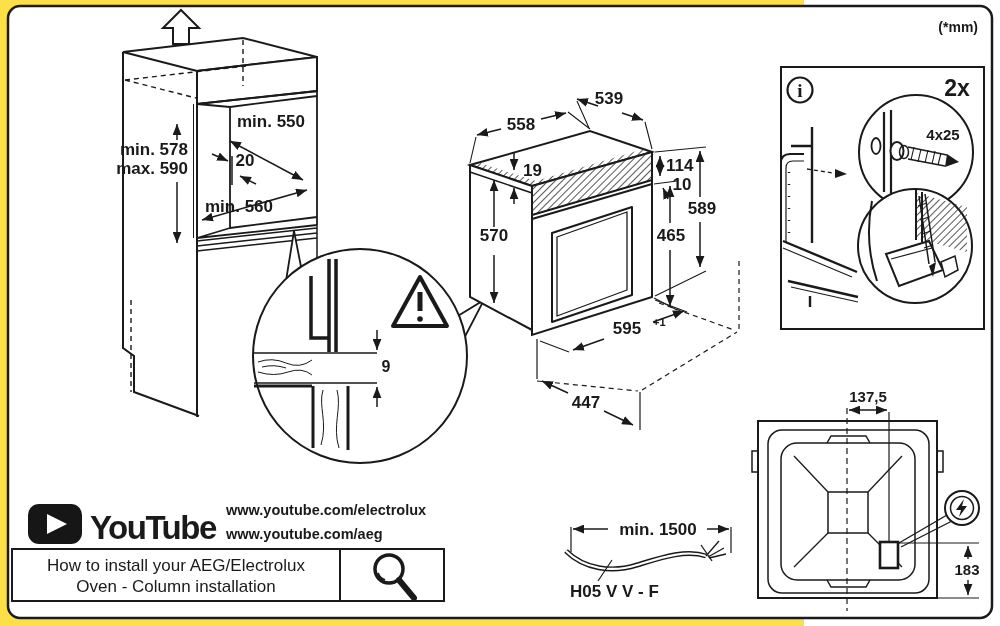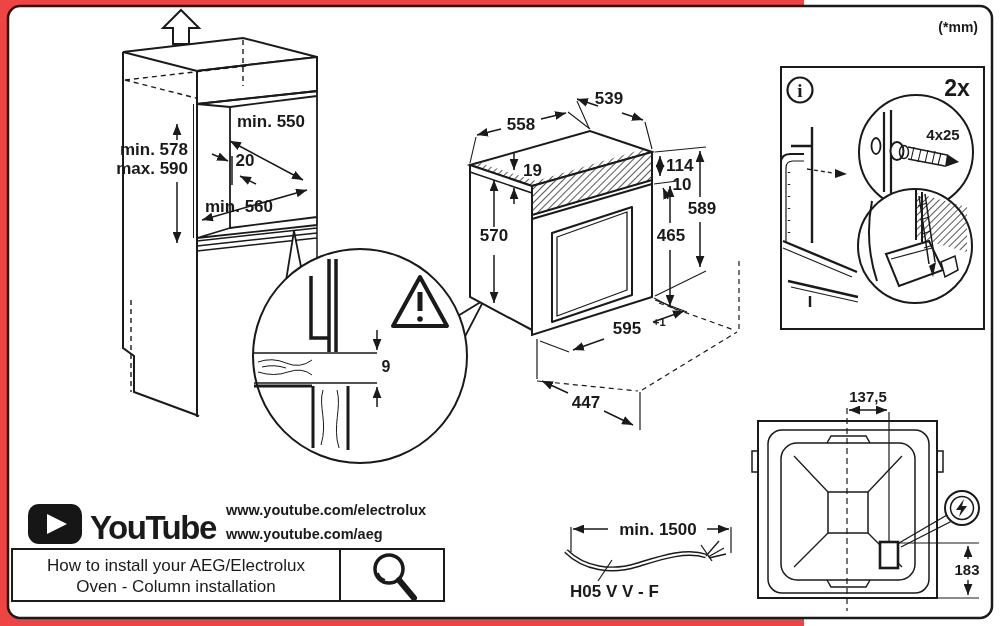--- a/index.html
+++ b/index.html
@@ -1,16 +1,16 @@
 <!DOCTYPE html>
 <html><head>
 <meta charset="utf-8">
 <style>
   html,body{margin:0;padding:0;background:#fff;}
-  .page{width:804px;height:626px;position:relative;background:#ef4444;font-family:"Liberation Sans",sans-serif;}
+  .page{width:804px;height:626px;position:relative;background:#fde047;font-family:"Liberation Sans",sans-serif;}
   svg{display:block;}
   svg text{font-family:"Liberation Sans",sans-serif;font-weight:bold;fill:#1a1a1a;}
   .dim{font-size:17px;}
   .dim-sm{font-size:15px;}
   .sup{font-size:11px;}
   .note{font-size:14px;}
   .qty{font-size:23px;}
   .brand{font-size:33px;letter-spacing:-1.5px;}
   .url{font-size:14.5px;}
   .caption{font-size:17px;font-weight:normal;}

